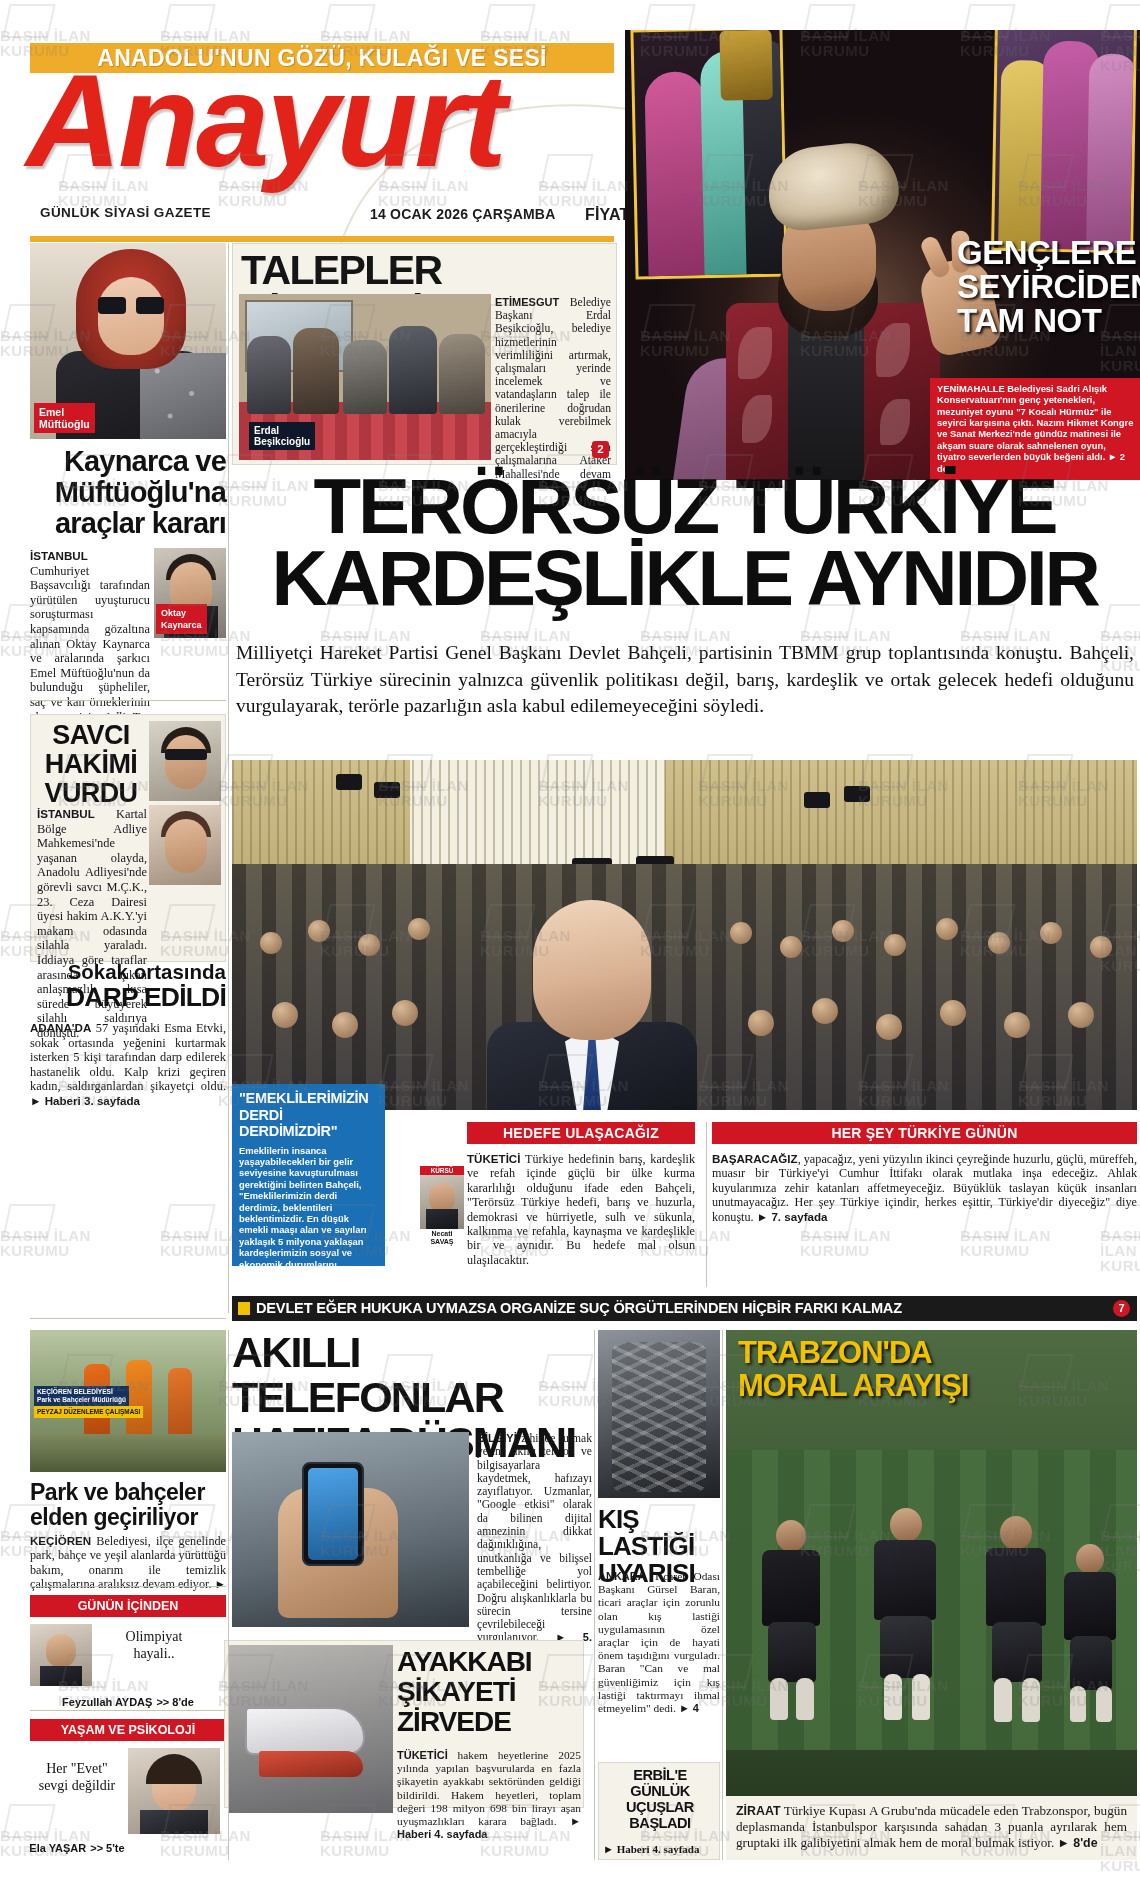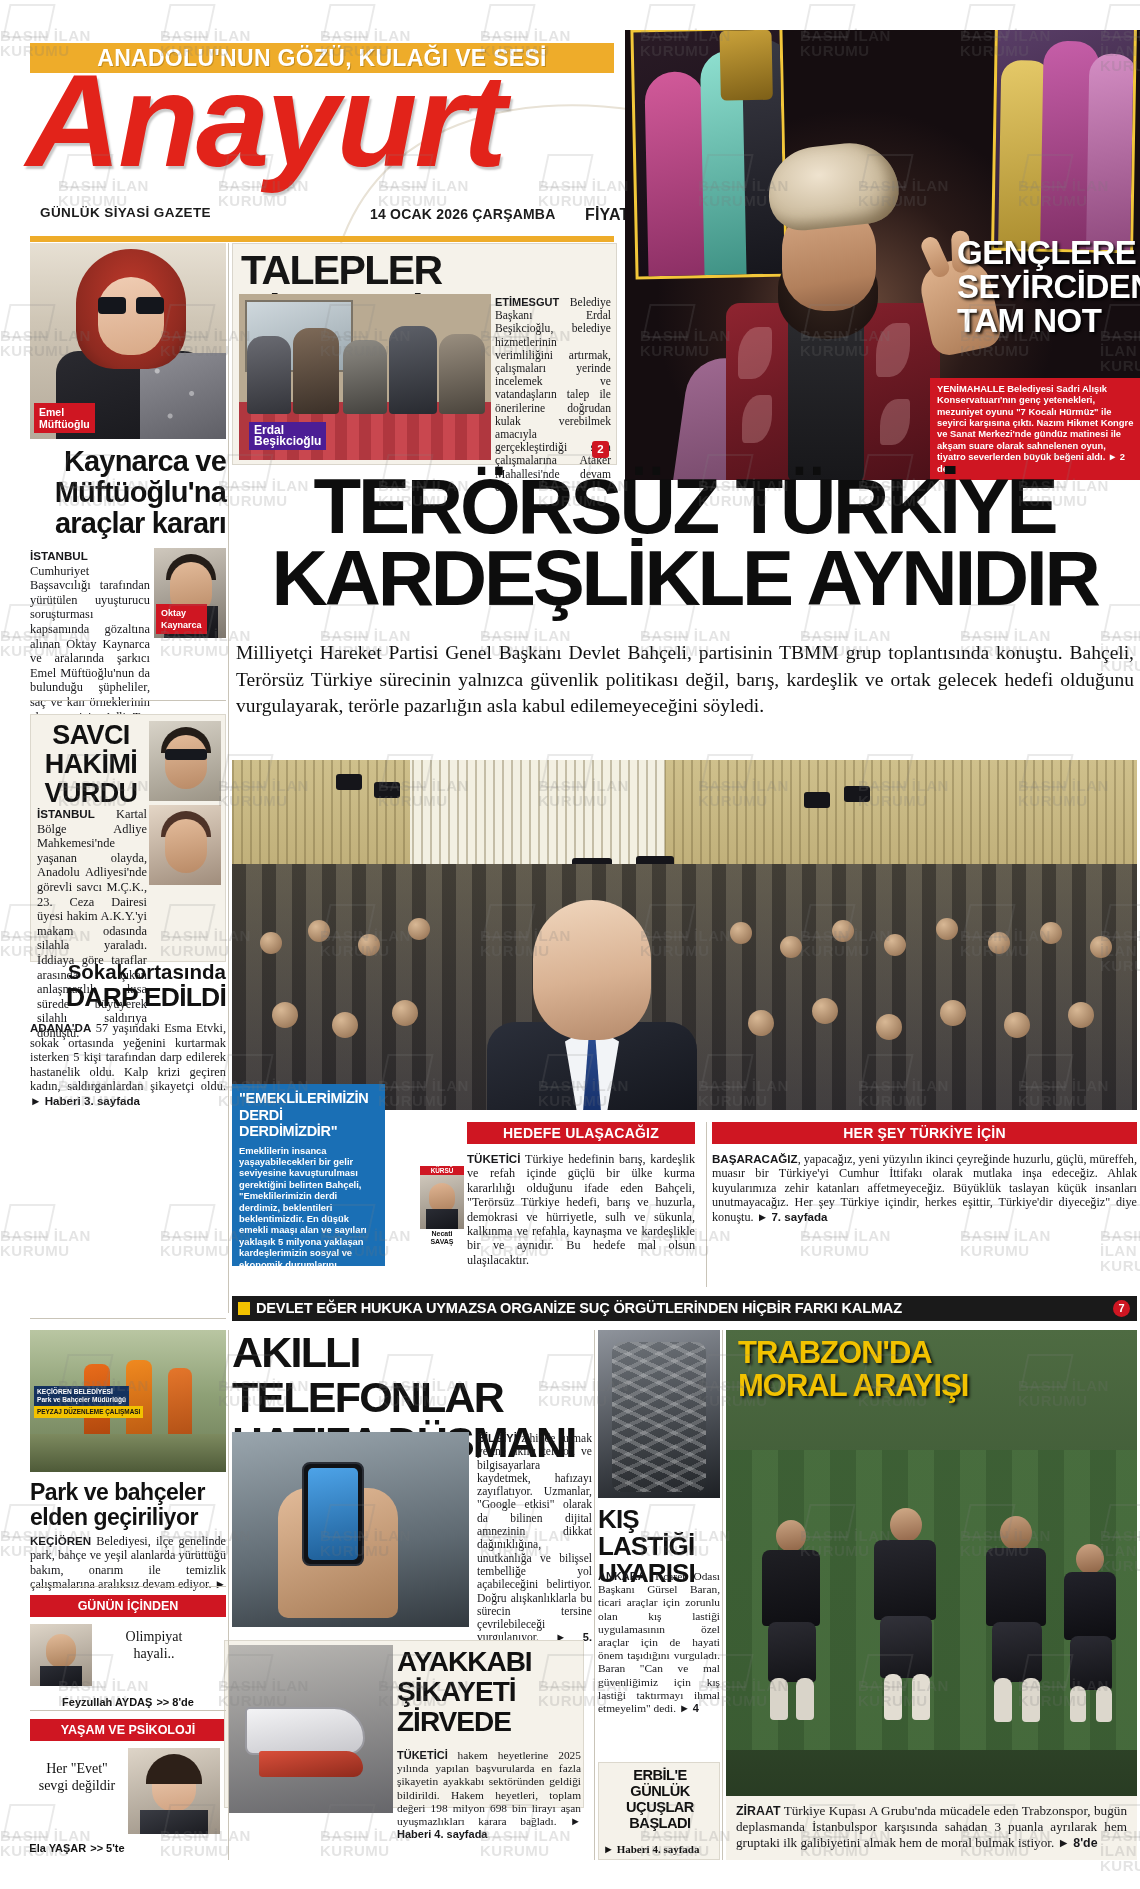--- a/index.html
+++ b/index.html
@@ -178,21 +178,21 @@
   }
   .tp-table {
     position:absolute; left:0; bottom:0; width:100%; height:58px;
     background: repeating-linear-gradient(90deg,#b0373f 0 12px,#c9474f 12px 24px);
   }
   .tp-p {
     position:absolute; bottom:46px; border-radius:16px 16px 4px 4px;
   }
   .talep-lbl {
     position:absolute; left:10px; bottom:10px;
-    background:#4c1d95; color:#fff; font-size:12px; font-weight:800;
+    background:#0f172a; color:#fff; font-size:10px; font-weight:800;
     line-height:11px; padding:3px 5px;
   }
   .talep-txt {
     position:absolute; left:262px; top:52px; width:116px;
     font-family:"Liberation Serif", serif;
     font-size:11.6px; line-height:13.2px; color:#17171a; text-align:justify;
   }
   .talep-txt b { font-family:"Liberation Sans",sans-serif; font-weight:800; font-size:11px; }
   .talep-pg {
     position:absolute; right:7px; bottom:6px; width:17px; height:17px;
@@ -808,21 +808,21 @@
     <div class="savas-photo">
       <i style="position:absolute;left:9px;top:8px;width:26px;height:30px;border-radius:13px;background:linear-gradient(170deg,#e0b593,#ab7f5c)"></i>
       <i style="position:absolute;left:6px;top:34px;width:32px;height:20px;background:linear-gradient(160deg,#2a2c34,#15161b)"></i>
     </div>
     <div class="savas-cap">
       <span>Necati</span><br>
       <span>SAVAŞ</span>
     </div>
   </div>
 
-  <div class="redbar" style="left:712px;top:1122px;width:425px">HER ŞEY TÜRKİYE İÇİN</div>
+  <div class="redbar" style="left:712px;top:1122px;width:425px">HER ŞEY TÜRKİYE GÜNÜN</div>
   <div class="colbody" style="left:712px;top:1152px;width:425px">
     <b>BAŞARACAĞIZ</b><span>, yapacağız, yeni yüzyılın ikinci çeyreğinde huzurlu, güçlü, müreffeh, muasır bir Türkiye'yi Cumhur İttifakı olarak mutlaka inşa edeceğiz. Ahlak kuyularımıza zehir katanları affetmeyeceğiz. Büyüklük taslayan küçük insanları unutmayacağız. Her şey Türkiye içindir, herkes eşittir, Türkiye'dir diyeceğiz" diye konuştu.</span>
     <b>► 7. sayfada</b>
   </div>
 
   <div class="strap">
     <i class="sq"></i>
     <div class="tx">DEVLET EĞER HUKUKA UYMAZSA ORGANİZE SUÇ ÖRGÜTLERİNDEN HİÇBİR FARKI KALMAZ</div>
     <div class="pg">7</div>
   </div>

